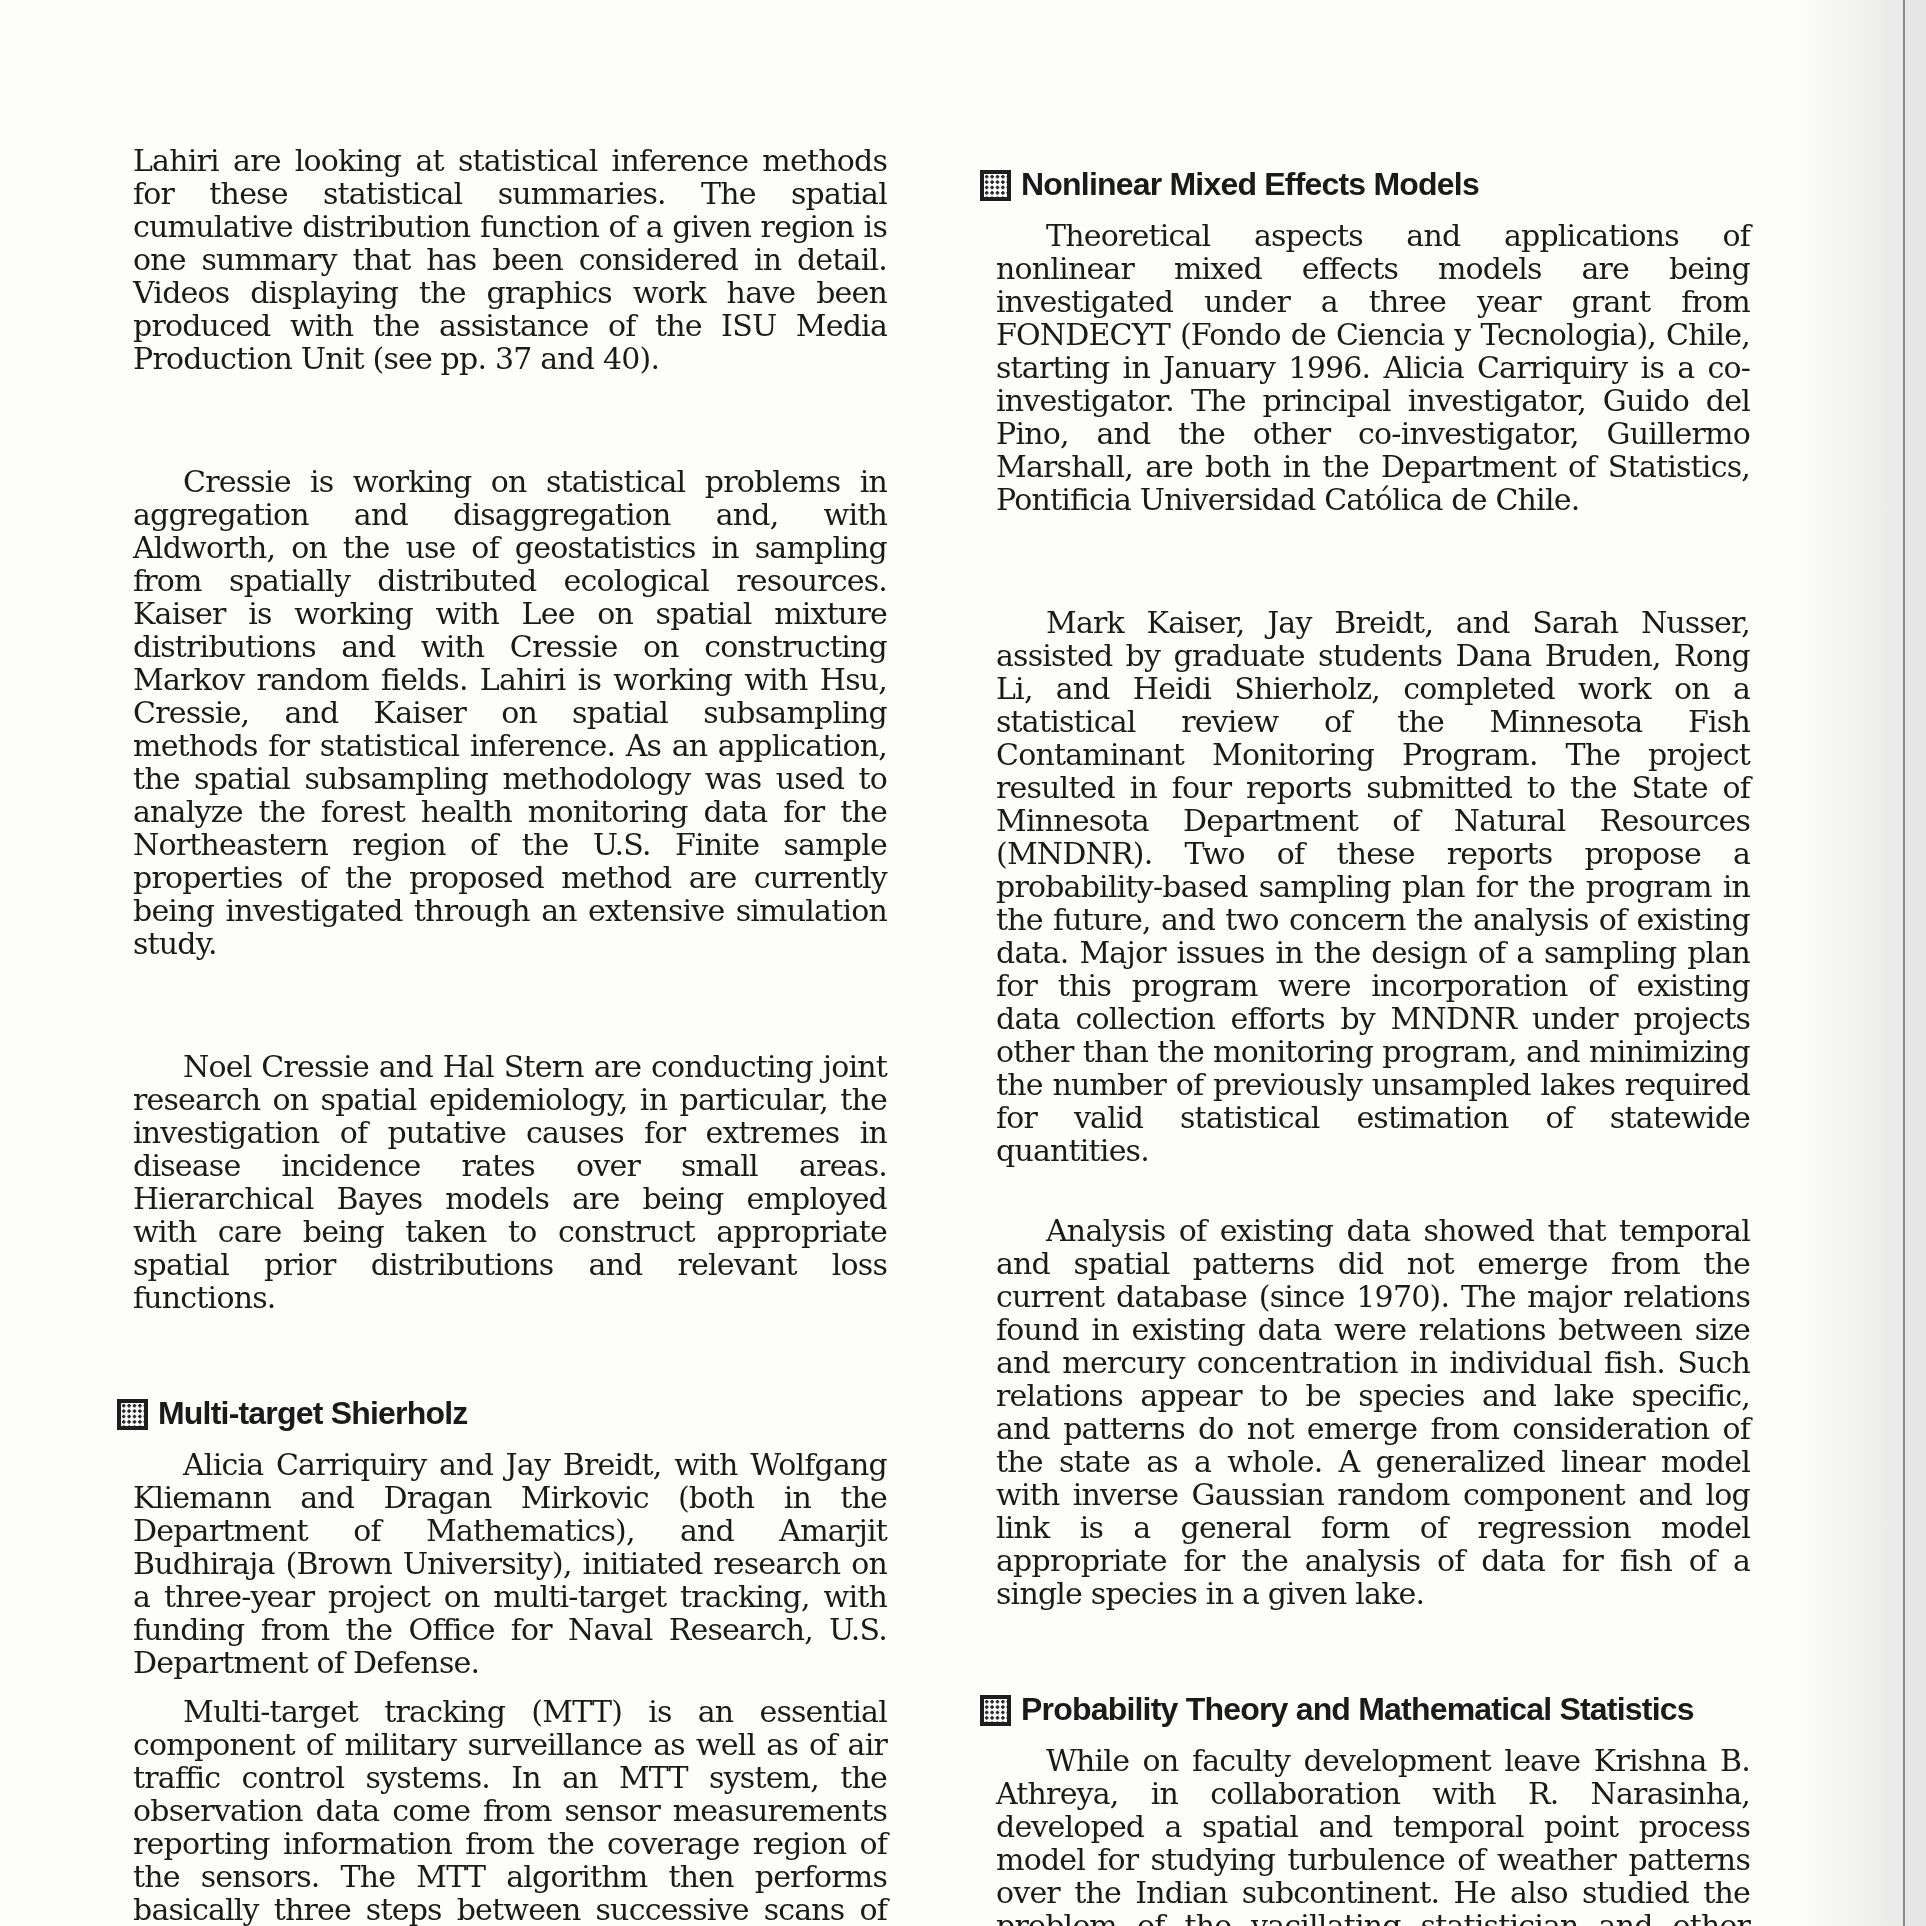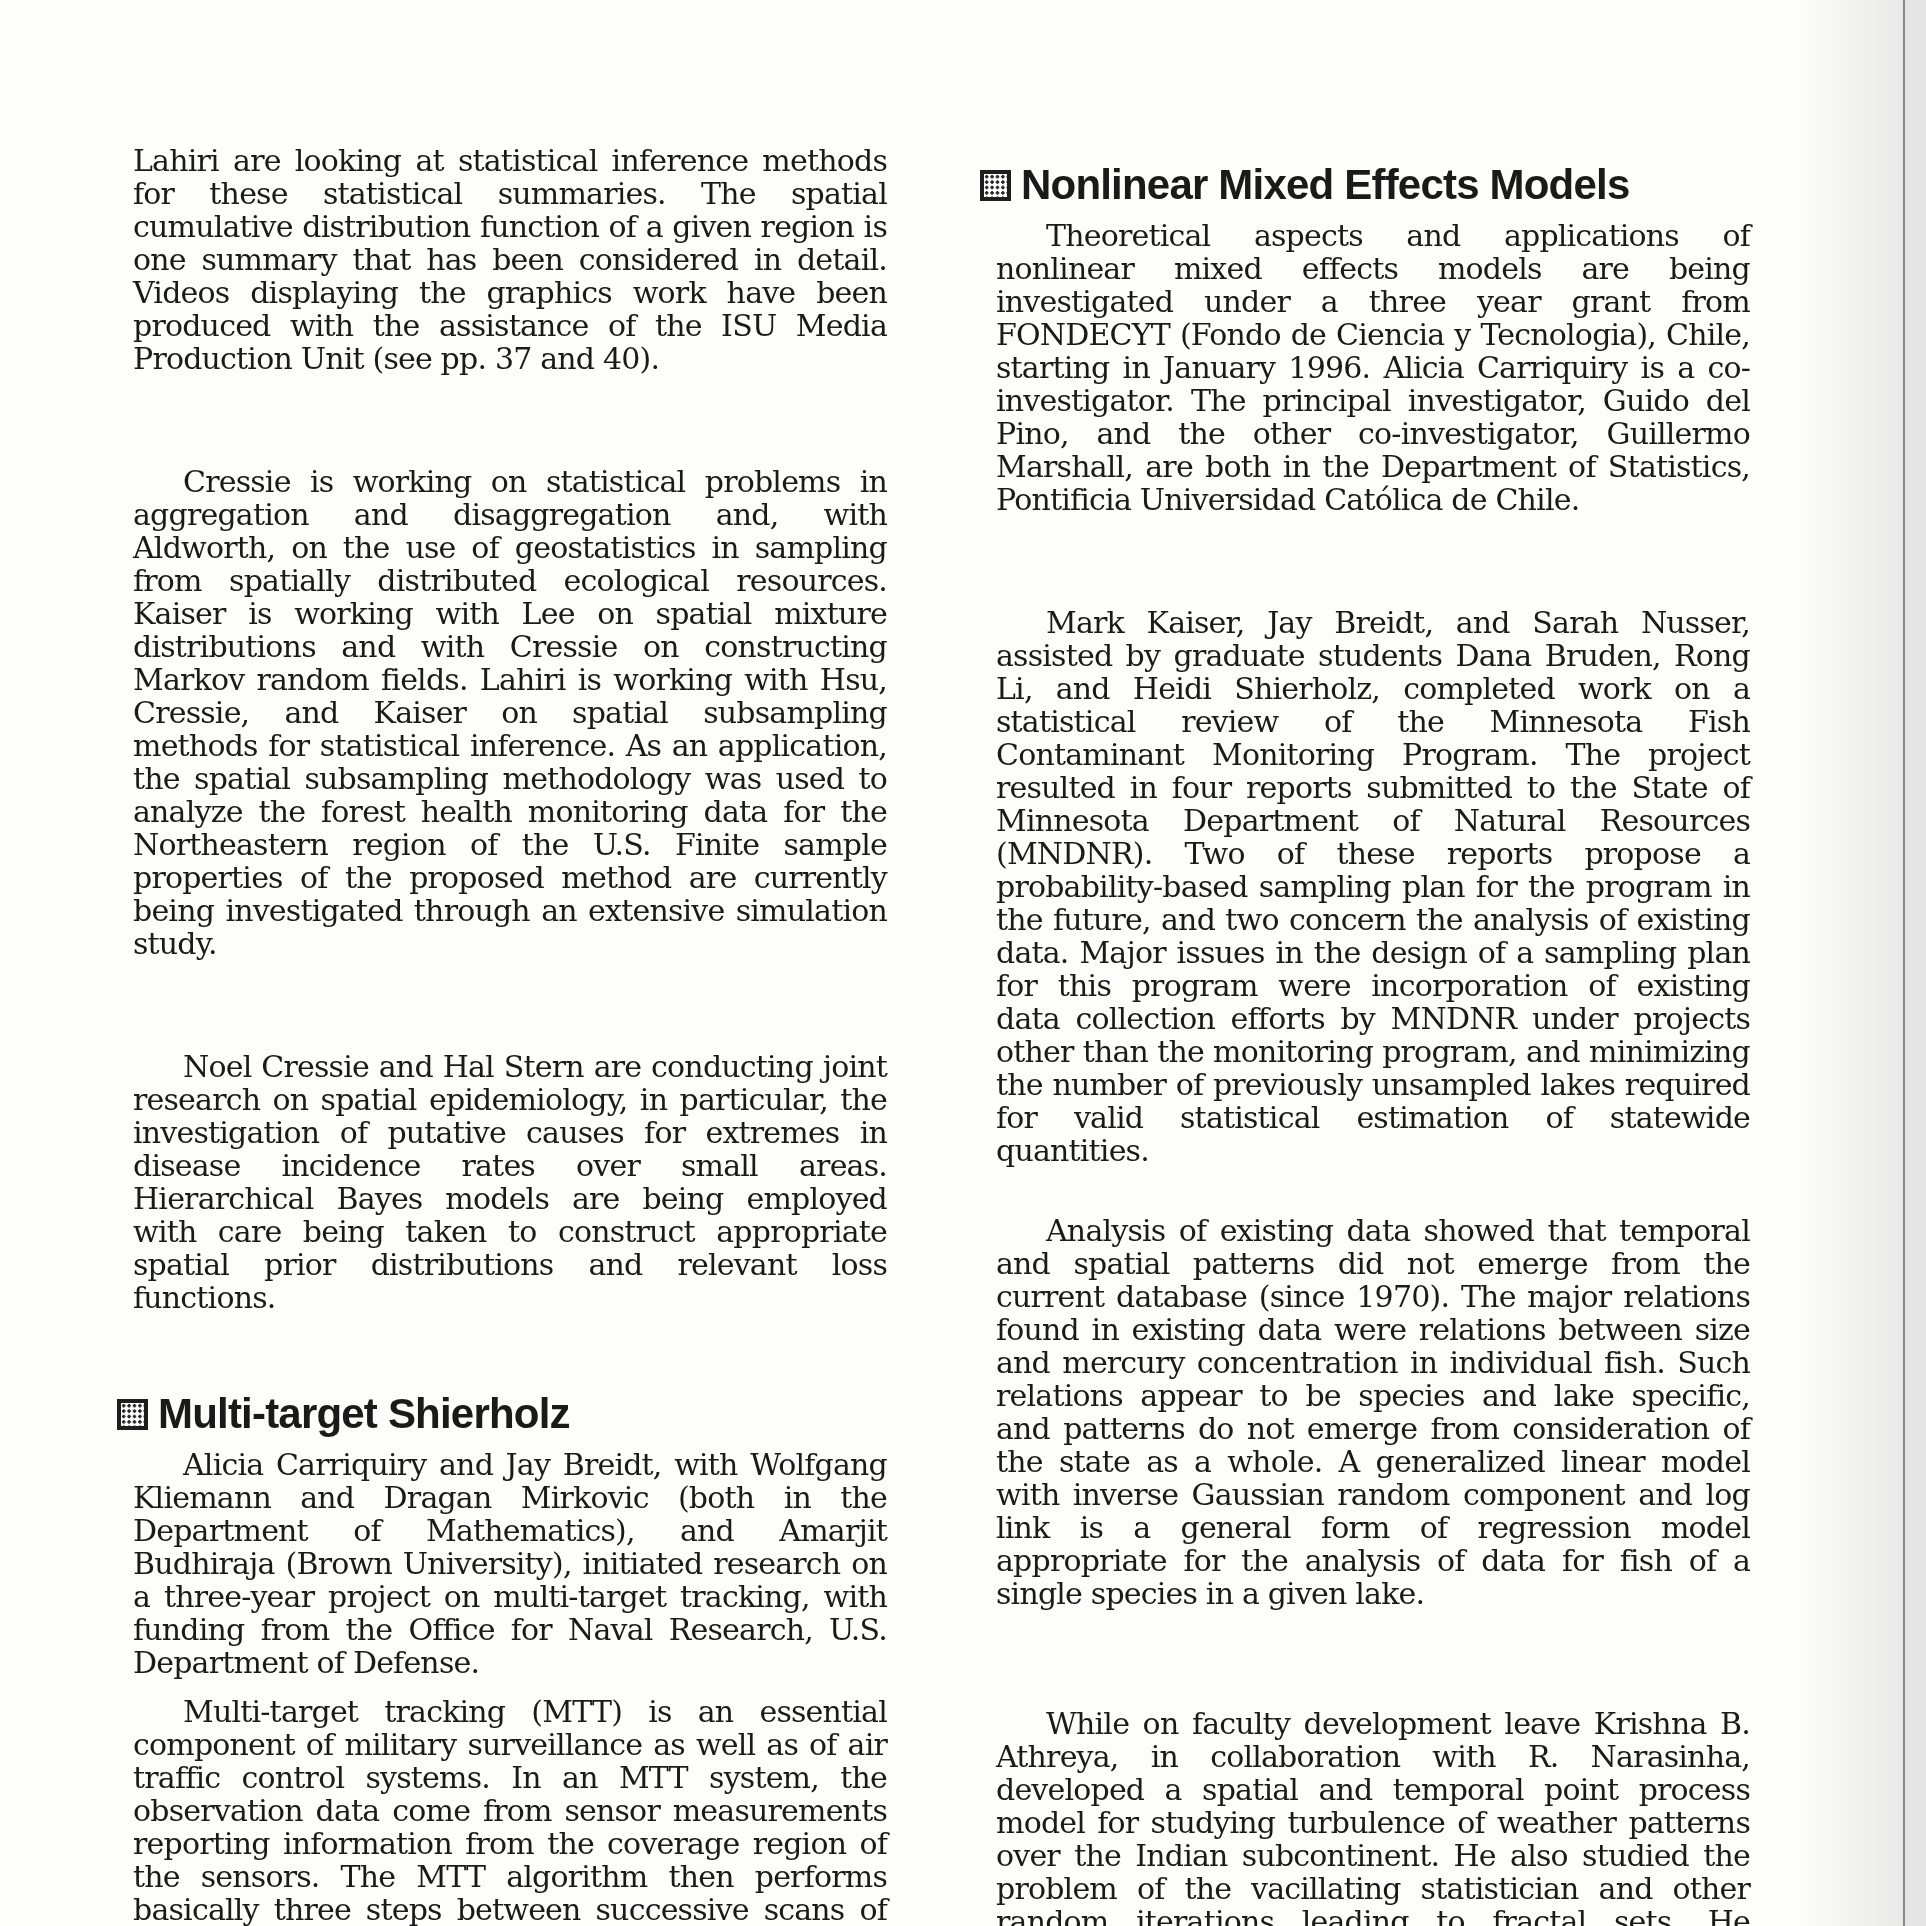--- a/index.html
+++ b/index.html
@@ -36,21 +36,21 @@
   .col-right { left: 980px; width: 786px; }
   p {
     margin: 16px; text-align: justify; text-align-last: left;
     hyphens: manual;
   }
   p.indent { text-indent: 50px; }
   .gap { height: 33px; }
   h2 {
     font-family: "Liberation Sans", "DejaVu Sans", sans-serif;
     font-weight: bold;
-    font-size: 42px;
+    font-size: 32px;
     line-height: 37px;
     letter-spacing: -0.8px;
     margin: 0 0 9.2px 0;
     display: flex; align-items: flex-start;
     color: #1a1a1a;
   }
   .heading-icon {
     flex: 0 0 auto;
     width: 31px; height: 31px;
     margin: 3.9px 10px 0 0;
@@ -96,20 +96,24 @@
     <div class="gap" style="height:58px;"></div>
 
     <section>
       <p class="indent">Mark Kaiser, Jay Breidt, and Sarah Nusser, assisted by graduate students Dana Bruden, Rong Li, and Heidi Shierholz, completed work on a statistical review of the Minnesota Fish Contaminant Monitoring Program. The project resulted in four reports submitted to the State of Minnesota Department of Natural Resources (MNDNR). Two of these reports propose a probability-based sampling plan for the program in the future, and two concern the analysis of existing data. Major issues in the design of a sampling plan for this program were incorporation of existing data collection efforts by MNDNR under projects other than the monitoring program, and minimizing the number of previously unsampled lakes required for valid statistical estimation of state­wide quantities.</p>
       <div class="gap" style="height:15.4px;"></div>
       <p class="indent">Analysis of existing data showed that temporal and spatial patterns did not emerge from the current database (since 1970). The major relations found in existing data were relations between size and mercury concentration in individual fish. Such relations appear to be species and lake specific, and patterns do not emerge from consideration of the state as a whole. A generalized linear model with inverse Gaussian random component and log link is a general form of regression model appropriate for the analysis of data for fish of a single species in a given lake.</p>
     </section>
     <div class="gap" style="height:65px;"></div>
 
     <section>
+      <h2>
+        <span class="heading-icon"></span>
+        <span>Probability Theory and Mathematical Statistics</span>
+      </h2>
       <p class="indent">While on faculty development leave Krishna B. Athreya, in collaboration with R. Narasinha, developed a spatial and temporal point process model for studying turbulence of weather patterns over the Indian subcontinent. He also studied the problem of the vacillating statistician and other random iterations leading to fractal sets. He obtained some results on the relation between conditional and joint distributions. He continued his work on branching Markov processes and large deviation problems.</p>
 
     </section>
   </div>
 
   <div class="binding-shade"></div>
 </div>
 <div class="binding-line"></div>
 <div class="next-page"></div>
 

